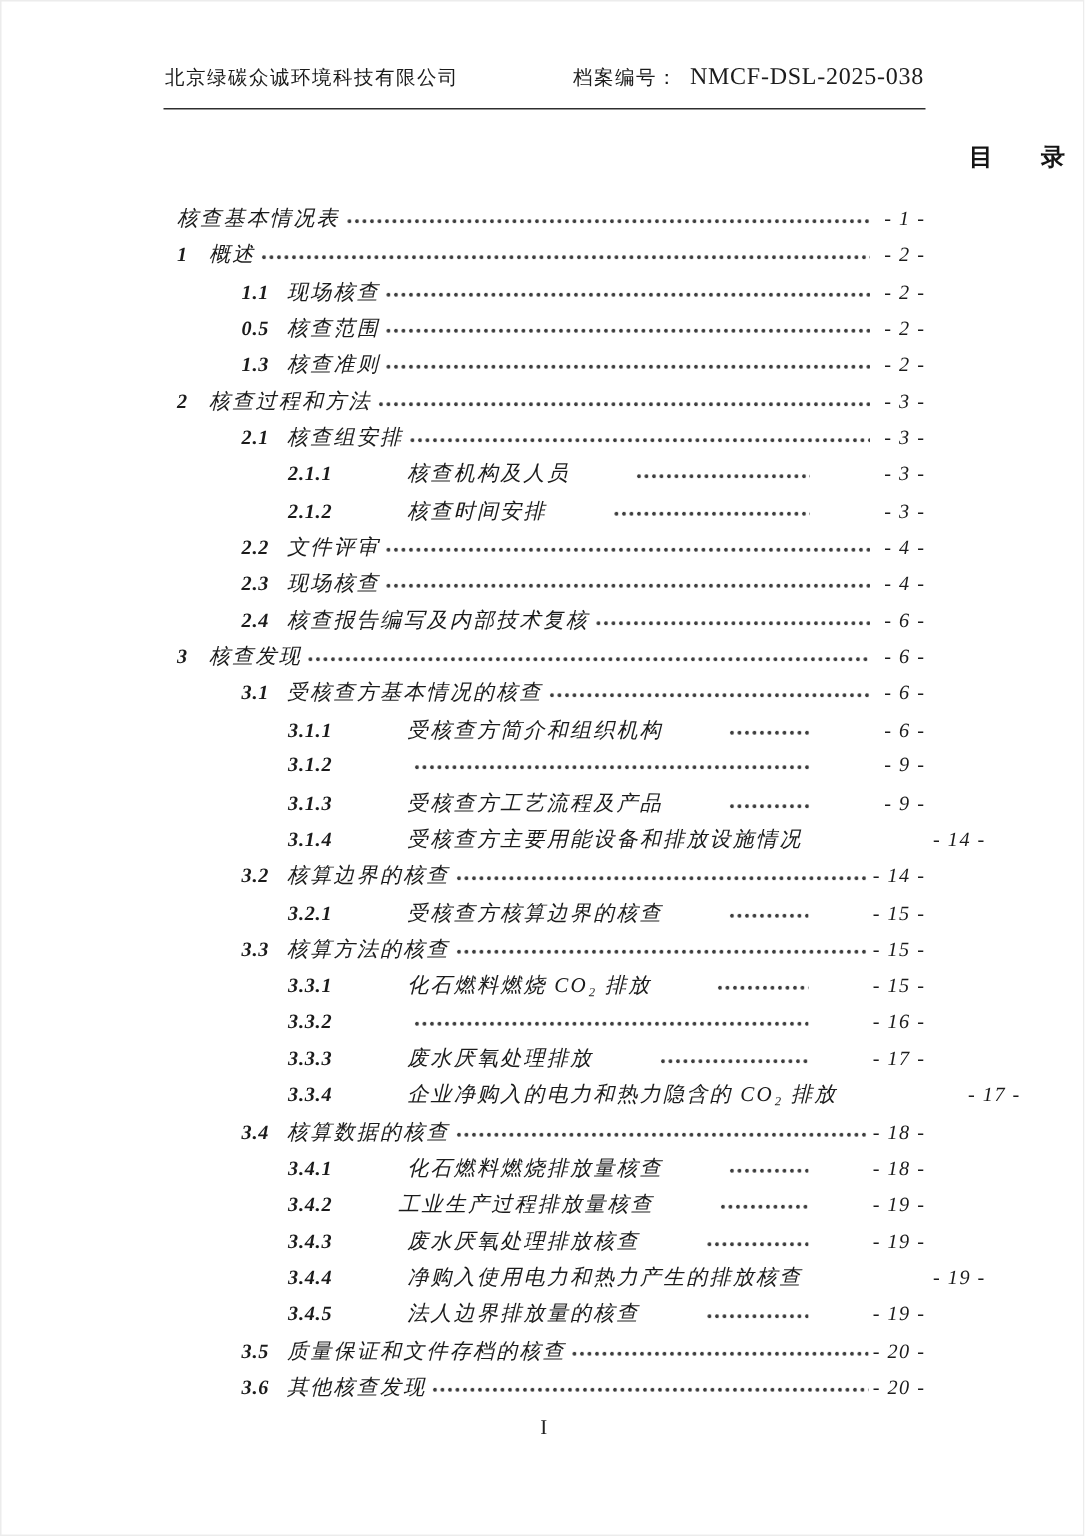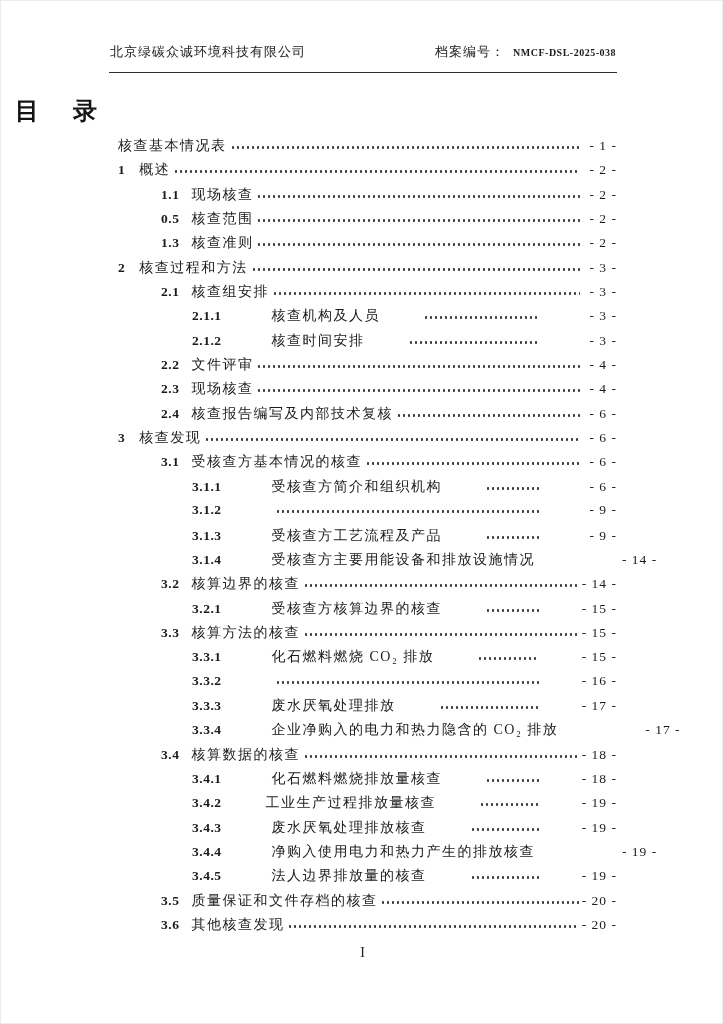--- a/index.html
+++ b/index.html
@@ -29,51 +29,52 @@
     align-items: flex-start;
     font-size: 13px;
     letter-spacing: 1px;
   }
   .doc-header .archive {
     display: flex;
     align-items: baseline;
     gap: 8px;
   }
   .doc-header .archive-code {
-    font-weight: bold;
+    font-weight: normal;
     letter-spacing: 0.5px;
-    font-size: 10px;
+    font-size: 16px;
   }
   .header-rule {
     position: absolute;
     left: 108px;
     top: 71px;
     width: 508px;
     height: 0;
     border-top: 1.6px solid #2e2e2e;
   }
   
   .toc-title {
     position: absolute;
     left: 0;
     top: 94px;
     width: 723px;
-    text-align: left;
-    font-size: 24px;
+    text-align: right;
+    font-size: 16px;
     font-weight: bold;
     letter-spacing: 14px;
     text-indent: 14px;
     color: #141414;
   }
   
   .toc-list {
     position: absolute;
     left: 110px;
     top: 136px;
     width: 506px;
+    font-style: italic;
   }
   .toc-row {
     display: flex;
     align-items: baseline;
     height: 24.35px;
     font-size: 14px;
     white-space: nowrap;
     cursor: pointer;
   }
   .toc-row.lvl0 { padding-left: 7px; }

